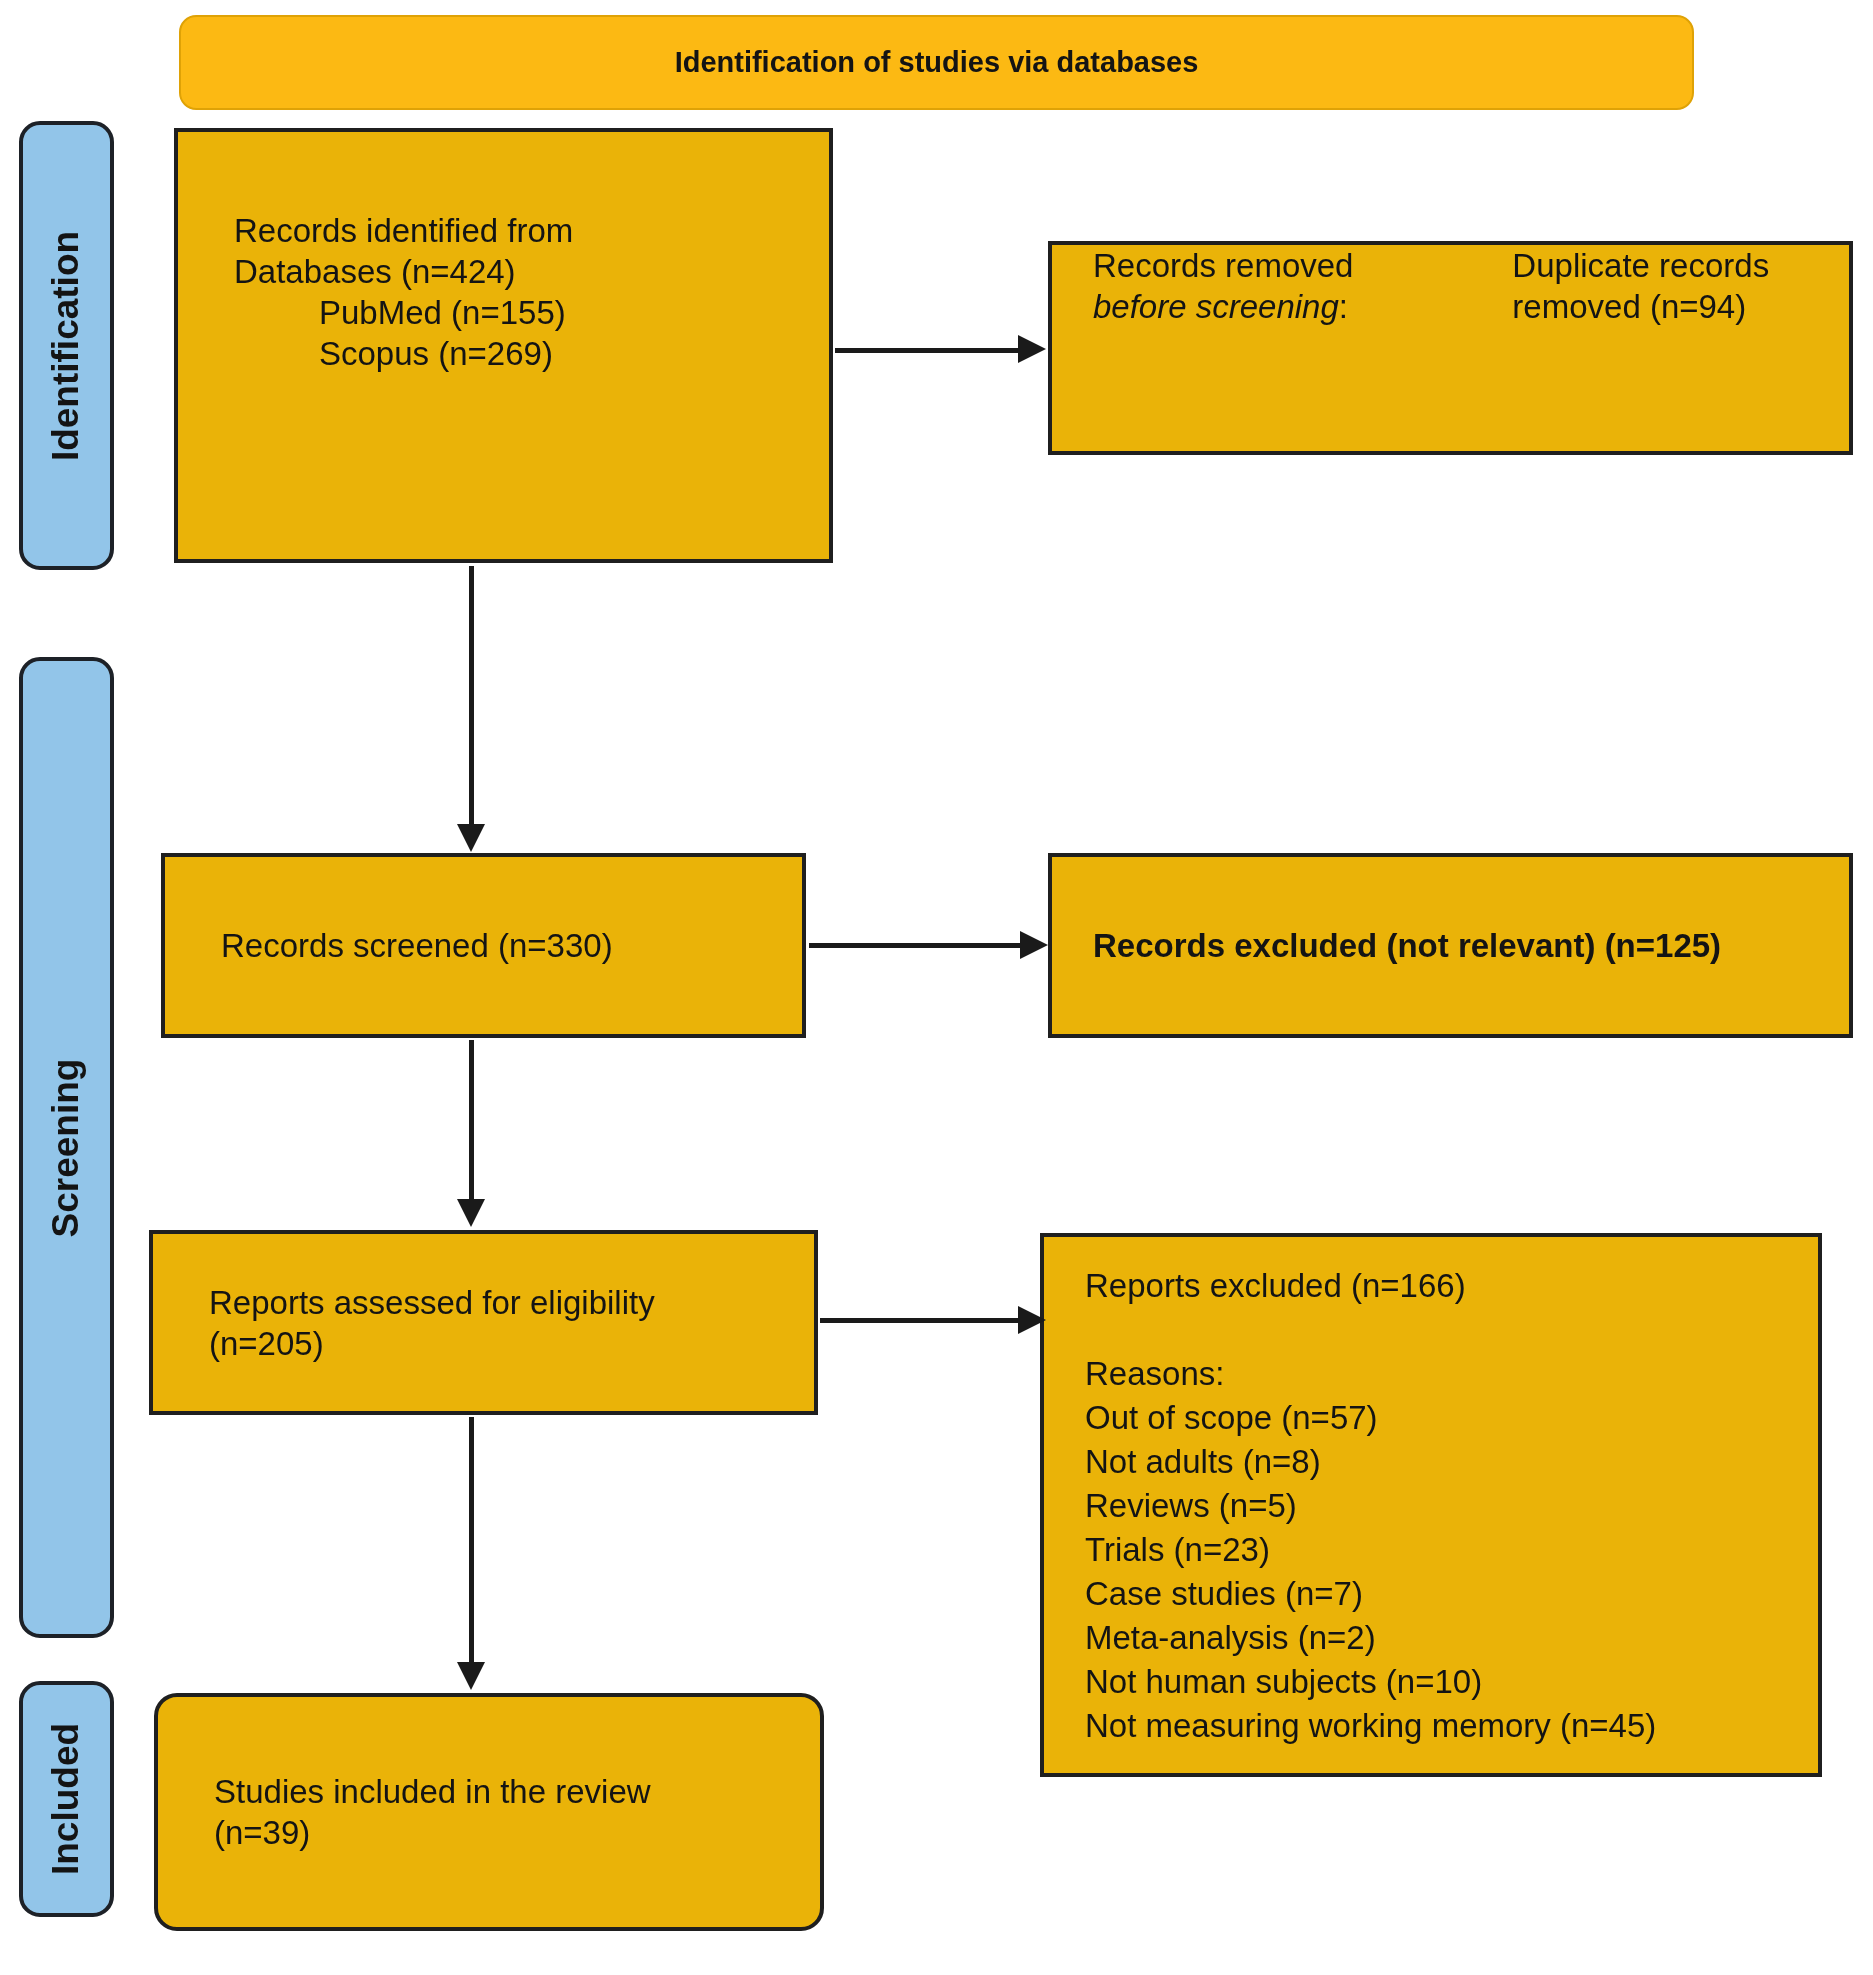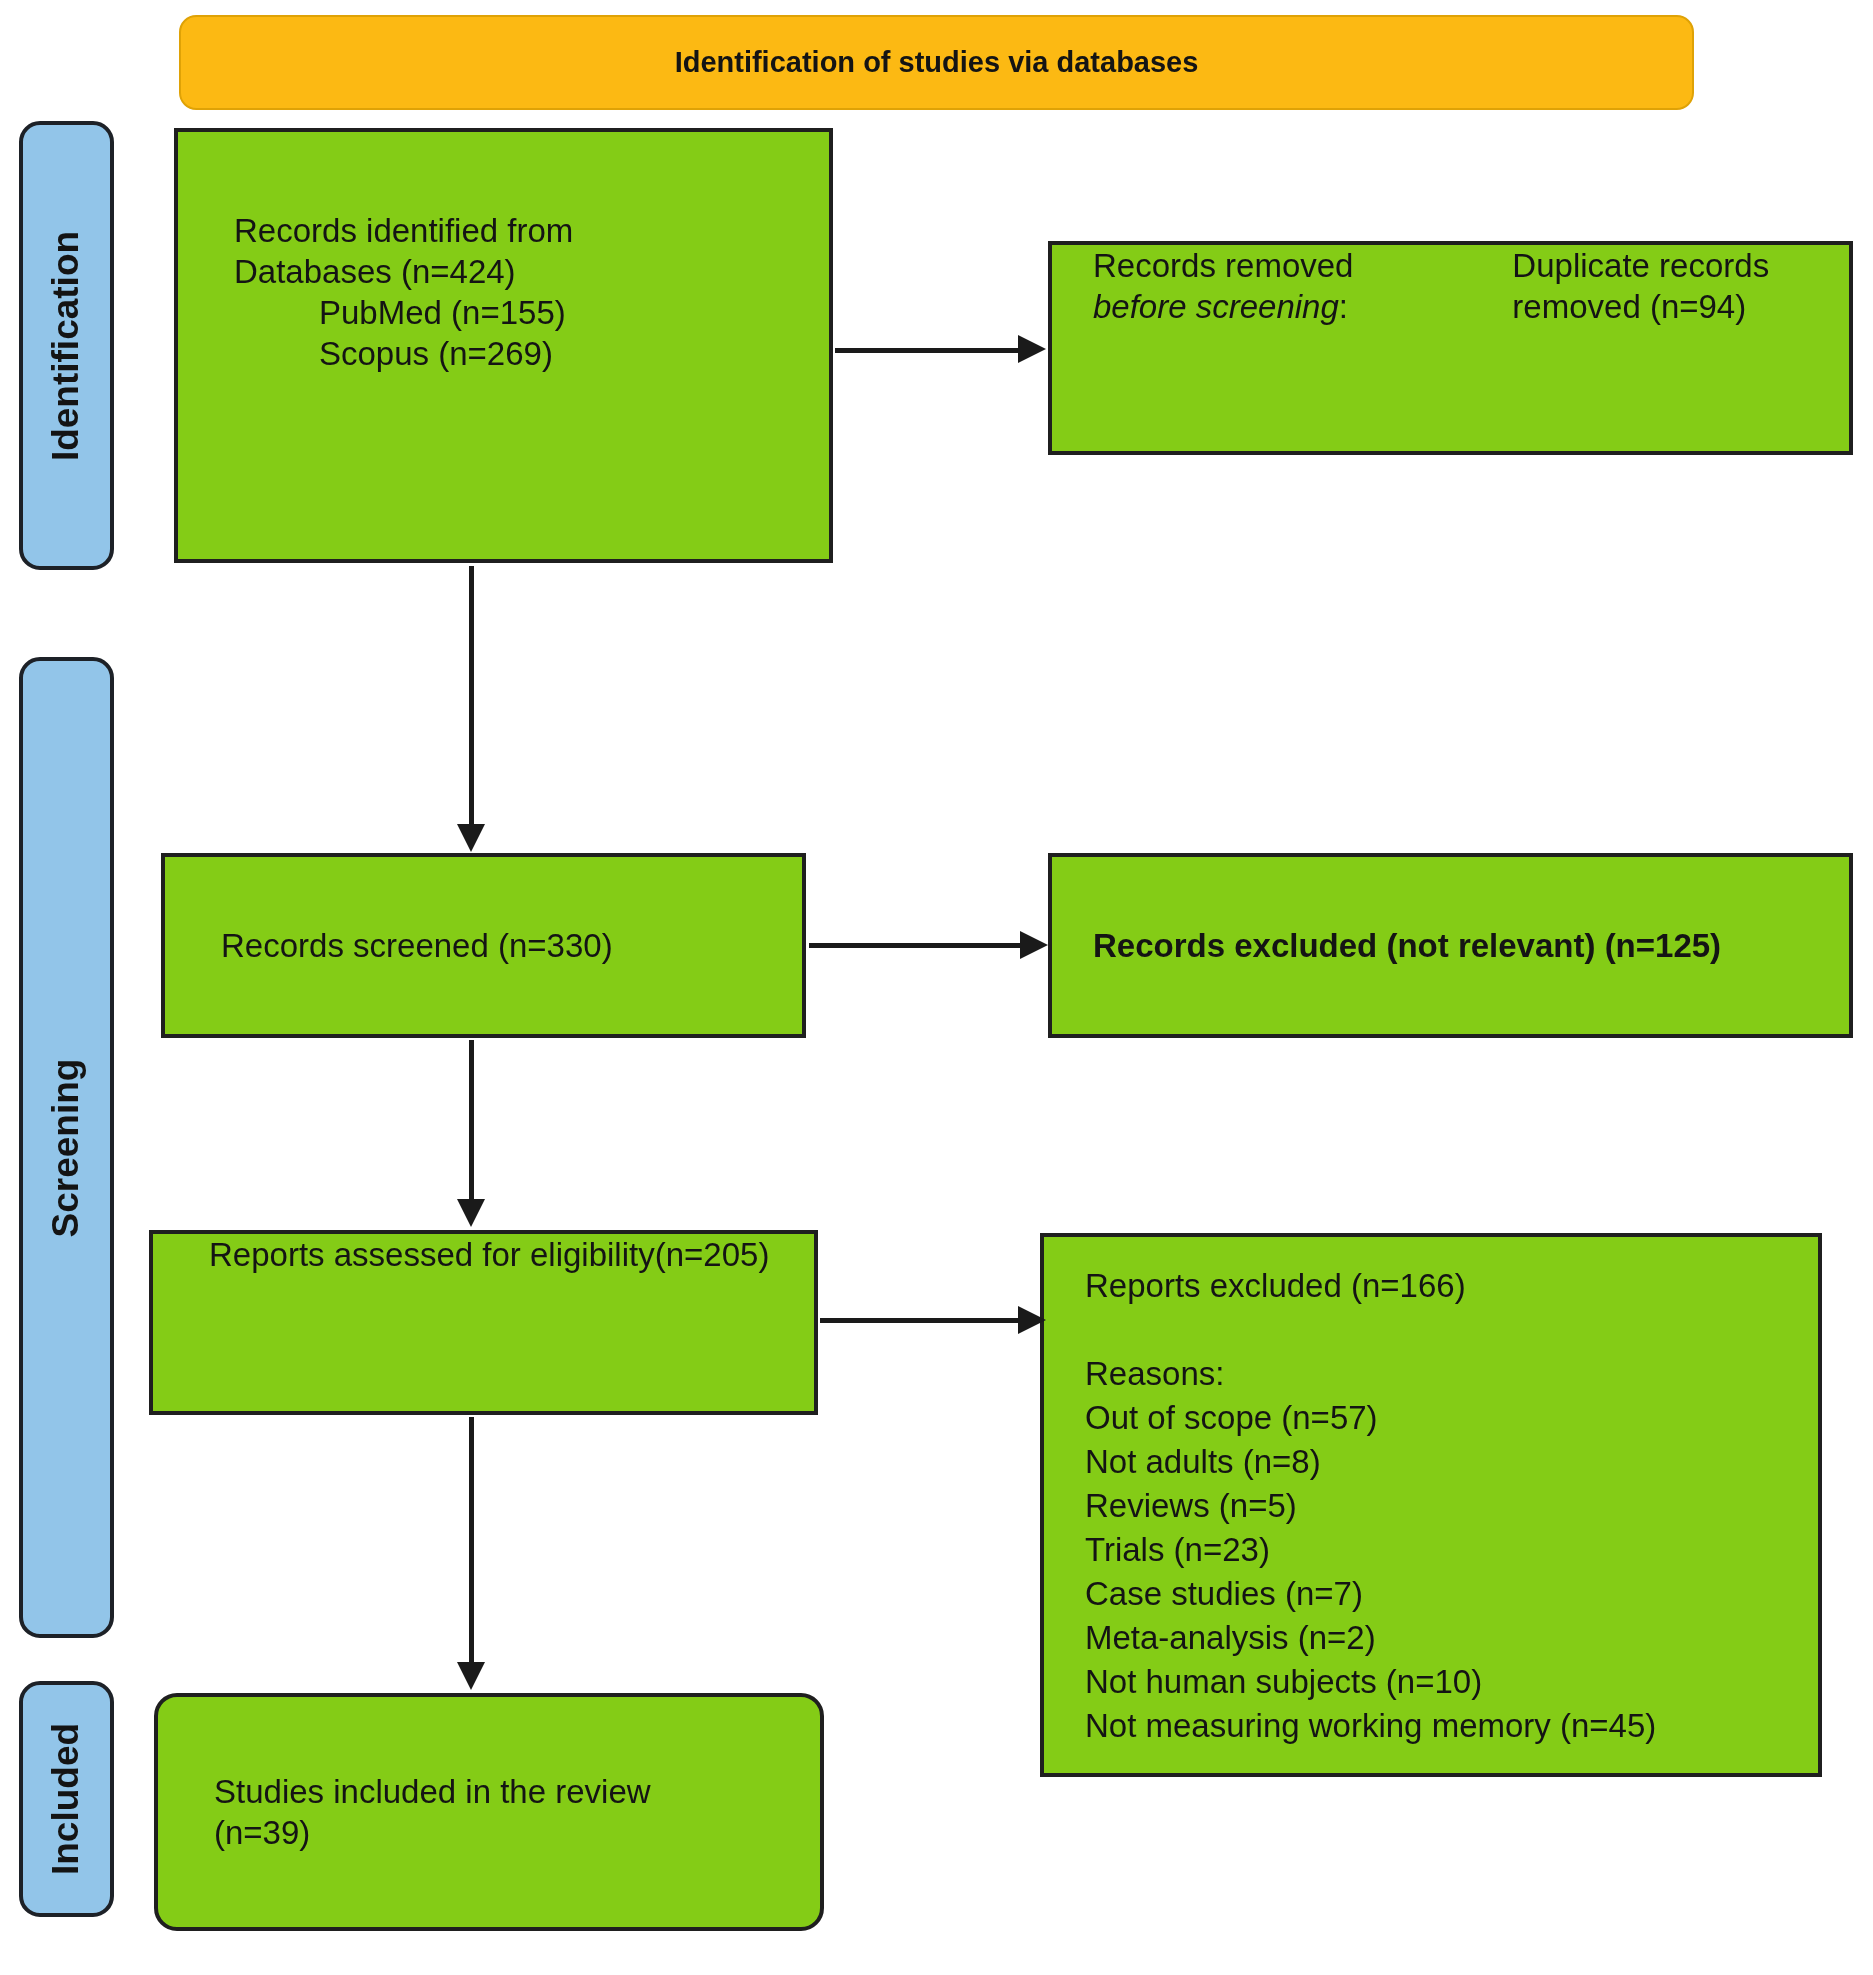--- a/index.html
+++ b/index.html
@@ -29,36 +29,36 @@
   .stage .vtext {
     transform:rotate(-90deg);
     white-space:nowrap;
     font-weight:bold; font-size:37px;
   }
   #stage-identification { top:121px; height:449px; }
   #stage-screening      { top:657px; height:981px; }
   #stage-included       { top:1681px; height:236px; }
   
   .fbox {
-    position:absolute; background:#84cc16;
+    position:absolute; background:#eab308;
     box-sizing:border-box;
     border:4px solid #1f1f1f;
     font-size:33px; line-height:41px;
   }
   #box-identified { left:174px; top:128px; width:659px; height:435px; padding:78px 20px 0 56px; }
   #box-identified .indent { padding-left:85px; }
   #box-removed    { left:1048px; top:241px; width:805px; height:214px;
                     display:flex; flex-direction:row; justify-content:center; padding-left:41px; }
   #box-removed .indent { padding-left:66px; }
   #box-screened   { left:161px; top:853px; width:645px; height:185px;
                     display:flex; align-items:center; padding-left:56px; }
   #box-rexcluded  { left:1048px; top:853px; width:805px; height:185px;
                     display:flex; align-items:center; padding-left:41px;font-weight:bold; }
   #box-assessed   { left:149px; top:1230px; width:669px; height:185px;
-                    display:flex; flex-direction:row; padding-left:56px; }
+                    display:flex; flex-direction:column; justify-content:center; padding-left:56px; }
   #box-reasons    { left:1040px; top:1233px; width:782px; height:544px;
                     padding:26.6px 18.6px 0 41px; line-height:44px; }
   #box-reasons .spacer { height:44px; }
   #box-included   { left:154px; top:1693px; width:670px; height:238px;
                     display:flex; flex-direction:column; justify-content:center; padding-left:56px;border-radius:23px; }
   
   .aline { position:absolute; background:#1a1a1a; }
   .head-down {
     position:absolute; width:0; height:0;
     border-left:14.6px solid transparent; border-right:14.6px solid transparent;

